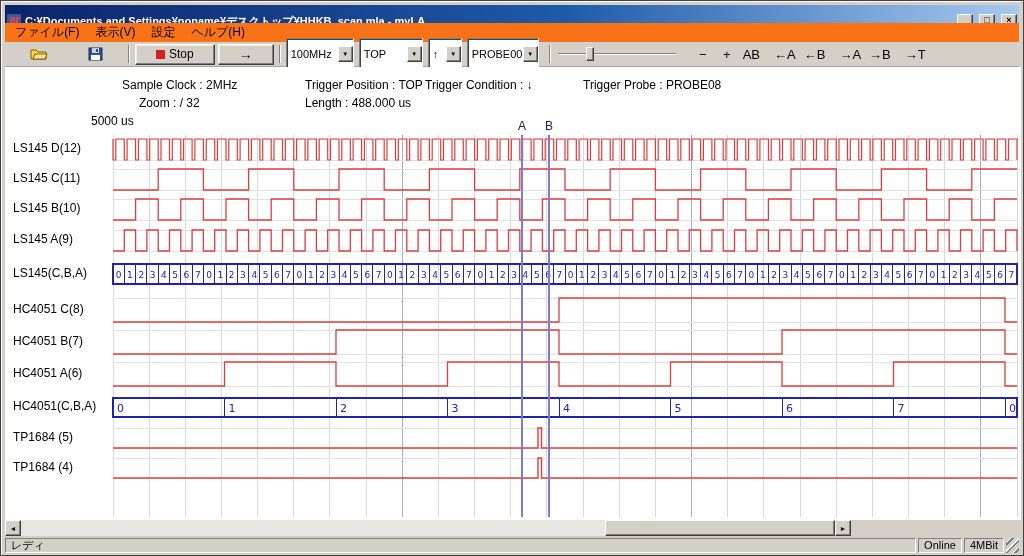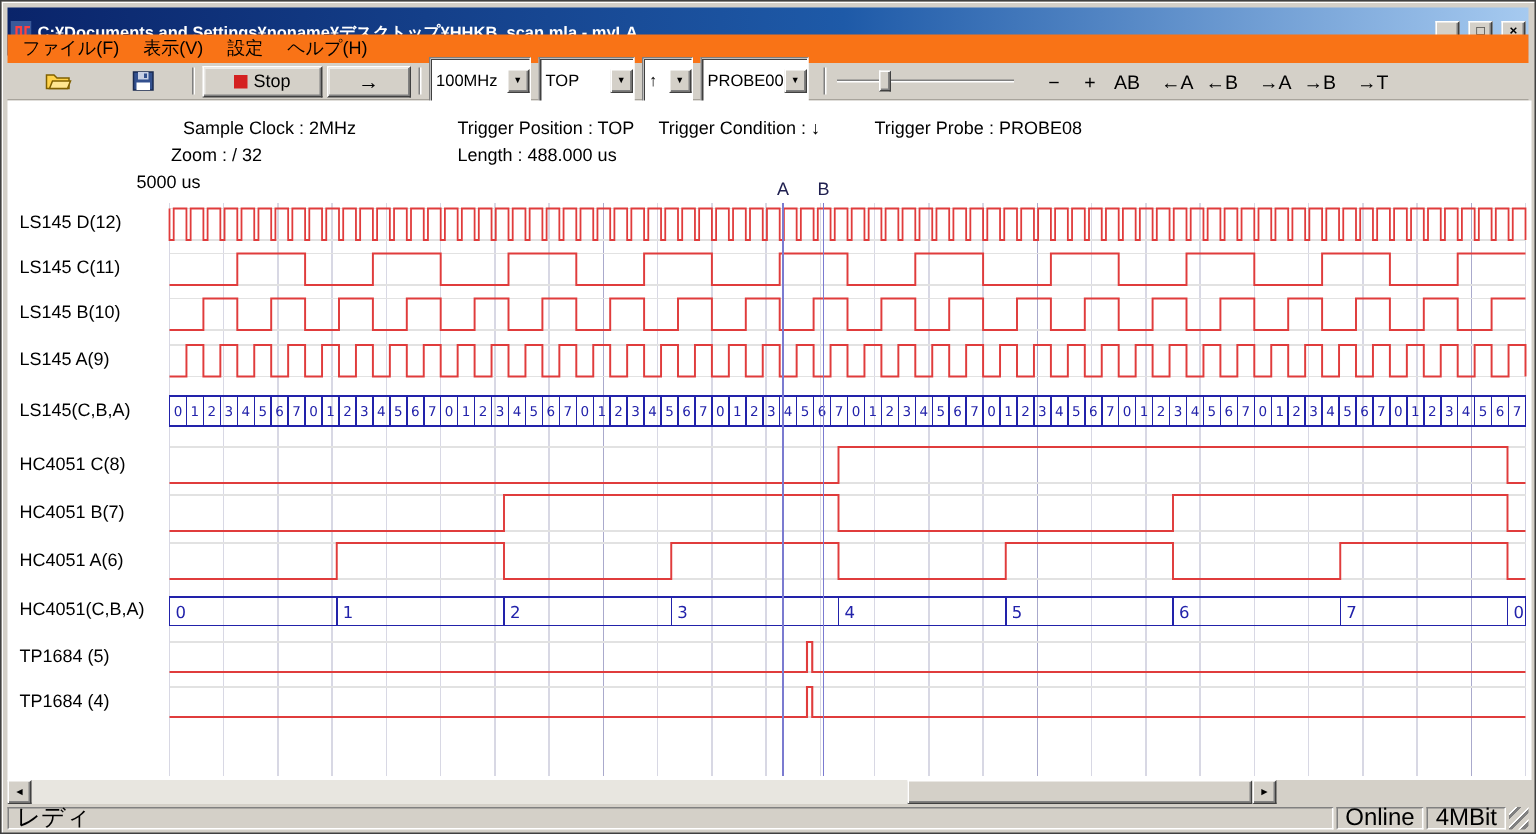--- a/index.html
+++ b/index.html
@@ -37,21 +37,21 @@
   .mk-lbl{width:14px;text-align:center;color:#202050;font-size:12px}
 
   
   .hscroll{position:absolute;left:4px;top:519px;height:16px;width:846px;background:#d4d0c8}
   .hs-track{position:absolute;left:16px;right:16px;top:0;bottom:0;background:#e8e6e0}
   .hs-btn{position:absolute;top:0;width:16px;height:16px;background:#d4d0c8;border:1px solid;border-color:#fff #404040 #404040 #fff;box-shadow:inset -1px -1px 0 #808080;display:flex;align-items:center;justify-content:center;font-size:7px}
   .hs-left{left:0}.hs-right{right:0}
   .hs-thumb{position:absolute;left:600px;top:0;width:230px;height:16px;background:#d4d0c8;border:1px solid;border-color:#fff #404040 #404040 #fff;box-shadow:inset -1px -1px 0 #808080}
 
   
-  .statusbar{position:absolute;left:4px;right:4px;top:537px;height:15px;display:flex;gap:2px;font-size:16px}
+  .statusbar{position:absolute;left:4px;right:4px;top:537px;height:15px;display:flex;gap:2px;font-size:11px}
   .sb-panel{border:1px solid;border-color:#808080 #fff #fff #808080;padding:0 5px;line-height:13px;white-space:nowrap}
   .sb-ready{flex:1}
   .sb-grip{width:13px;border:none;background:repeating-linear-gradient(135deg,#d4d0c8 0 3px,#fff 3px 4px,#808080 4px 6px)}
 </style>
 </head>
 <body>
 
 <div class="titlebar">
   <svg width="14" height="14">
     <rect x="0" y="0" width="14" height="14" fill="#3a5a9a"></rect>
@@ -129,23 +129,23 @@
     <div class="tb-flat">→B</div>
   </div>
   <div class="grp">
     <div class="tb-flat">→T</div>
   </div>
 </div>
 
 <div class="client">
   <div class="lbl" style="left:117px;top:11px">Sample Clock : 2MHz</div>
   <div class="lbl" style="left:300px;top:11px">Trigger Position : TOP</div>
-  <div class="lbl" style="left:434px;top:11px">Trigger Condition : ↓</div>
+  <div class="lbl" style="left:420px;top:11px">Trigger Condition : ↓</div>
   <div class="lbl" style="left:578px;top:11px">Trigger Probe : PROBE08</div>
-  <div class="lbl" style="left:109px;top:29px">Zoom : /  32</div>
+  <div class="lbl" style="left:134px;top:29px">Zoom : /  32</div>
   <div class="lbl" style="left:300px;top:29px">Length : 488.000 us</div>
   <div class="lbl" style="left:86px;top:47px">5000 us</div>
 
   <div class="lbl mk-lbl" style="left:510px;top:52px">A</div>
   <div class="lbl mk-lbl" style="left:537px;top:52px">B</div>
 
   <div class="lbl ch-lbl" style="top:74px">LS145 D(12)</div>
   <div class="lbl ch-lbl" style="top:104px">LS145 C(11)</div>
   <div class="lbl ch-lbl" style="top:134px">LS145 B(10)</div>
   <div class="lbl ch-lbl" style="top:165px">LS145 A(9)</div>

